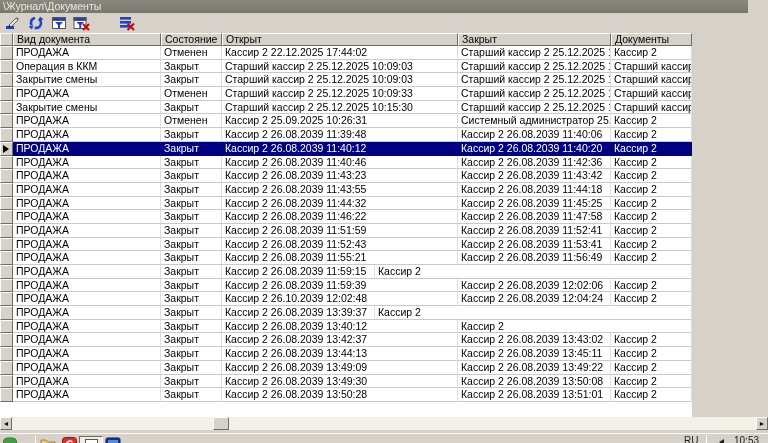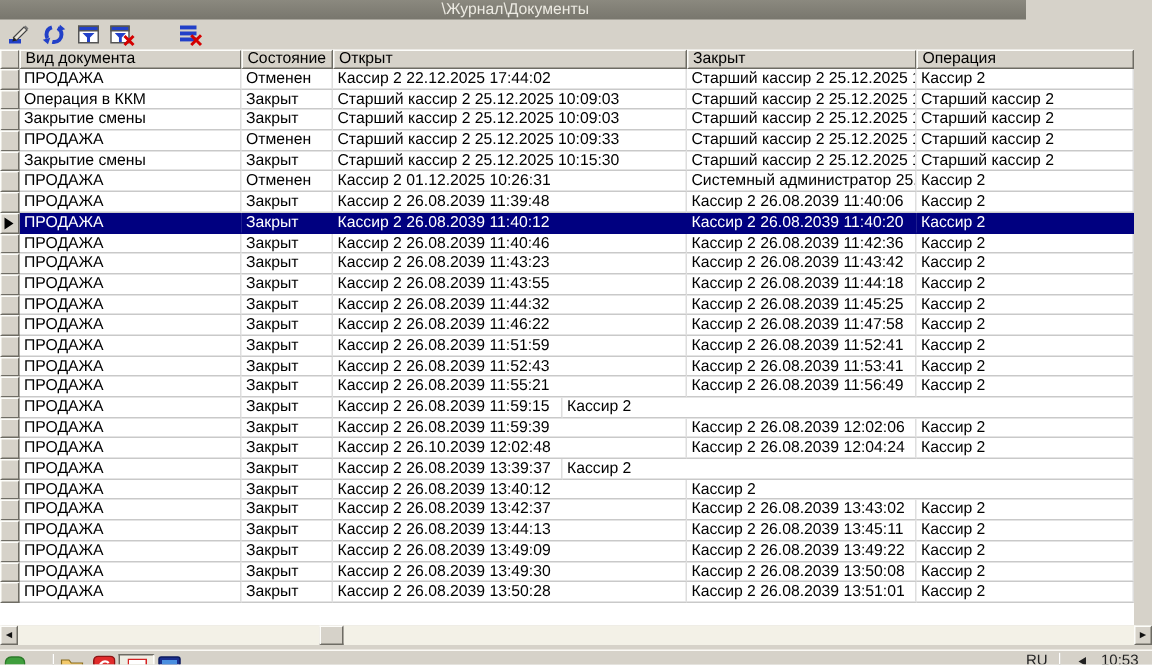--- a/index.html
+++ b/index.html
@@ -6,39 +6,39 @@
   html,body { width:768px; height:443px; overflow:hidden; }
   body {
     font-family:"Liberation Sans", sans-serif;
     background:#d6d2c9;
     position:relative;
     font-size:10.5px;
     color:#000;
   }
   
   .titlebar {
-    position:absolute; top:0; left:0; width:684px; height:13px;
+    position:absolute; top:0; left:0; width:748px; height:13px;
     background:linear-gradient(#8b897f,#78766d);
     color:#eceae2; font-size:10.5px; line-height:13px; padding-left:3px;
-    white-space:nowrap; overflow:hidden;text-align:center;
+    white-space:nowrap; overflow:hidden;
   }
   
   .toolbar {
     position:absolute; top:13px; left:0; width:768px; height:20px;
     display:flex; align-items:center; padding-left:3px;
   }
   .tbtn {
     width:19px; height:18px; display:flex; align-items:center; justify-content:center;
     background:transparent; border:1px solid transparent;
   }
   .tbtn + .tbtn { margin-left:4px; }
   .tbtn.gap { margin-left:26px; }
   
   .grid {
-    position:absolute; top:33px; left:0; width:756px; height:384px;
+    position:absolute; top:33px; left:0; width:692px; height:384px;
     background:#fff; overflow:hidden;
   }
   .ghead { display:flex; height:13px; }
   .hcell {
     background:#d6d2c9;
     border-top:1px solid #fdfdfa; border-left:1px solid #fdfdfa;
     border-right:1px solid #6e6c64; border-bottom:1px solid #6e6c64;
     font-size:10.5px; line-height:11px; padding:0 3px;
     overflow:hidden; white-space:nowrap;
   }
@@ -152,21 +152,21 @@
   </div>
 </div>
 
 <div class="grid">
   <div class="ghead">
     <div class="hcell w-marker"></div>
     <div class="hcell w0">Вид документа</div>
     <div class="hcell w1">Состояние</div>
     <div class="hcell w2">Открыт</div>
     <div class="hcell w3">Закрыт</div>
-    <div class="hcell w4">Операция</div>
+    <div class="hcell w4">Документы</div>
   </div>
   <div id="table-body">
       <div class="row">
     <div class="marker w-marker"></div>
     <div class="cell c0 w0">ПРОДАЖА</div>
     <div class="cell c1 w1">Отменен</div>
     <div class="cell c2 w2">Кассир 2 22.12.2025 17:44:02</div>
     <div class="cell c3 w3">Старший кассир 2 25.12.2025 10:08:57</div>
     <div class="cell c4 w4">Кассир 2</div>
   </div>
@@ -199,21 +199,21 @@
     <div class="cell c0 w0">Закрытие смены</div>
     <div class="cell c1 w1">Закрыт</div>
     <div class="cell c2 w2">Старший кассир 2 25.12.2025 10:15:30</div>
     <div class="cell c3 w3">Старший кассир 2 25.12.2025 10:15:30</div>
     <div class="cell c4 w4">Старший кассир 2</div>
   </div>
       <div class="row">
     <div class="marker w-marker"></div>
     <div class="cell c0 w0">ПРОДАЖА</div>
     <div class="cell c1 w1">Отменен</div>
-    <div class="cell c2 w2">Кассир 2 01.12.2025 10:26:31</div>
+    <div class="cell c2 w2">Кассир 2 25.09.2025 10:26:31</div>
     <div class="cell c3 w3">Системный администратор 25.12.2025</div>
     <div class="cell c4 w4">Кассир 2</div>
   </div>
       <div class="row">
     <div class="marker w-marker"></div>
     <div class="cell c0 w0">ПРОДАЖА</div>
     <div class="cell c1 w1">Закрыт</div>
     <div class="cell c2 w2">Кассир 2 26.08.2039 11:39:48</div>
     <div class="cell c3 w3">Кассир 2 26.08.2039 11:40:06</div>
     <div class="cell c4 w4">Кассир 2</div>

